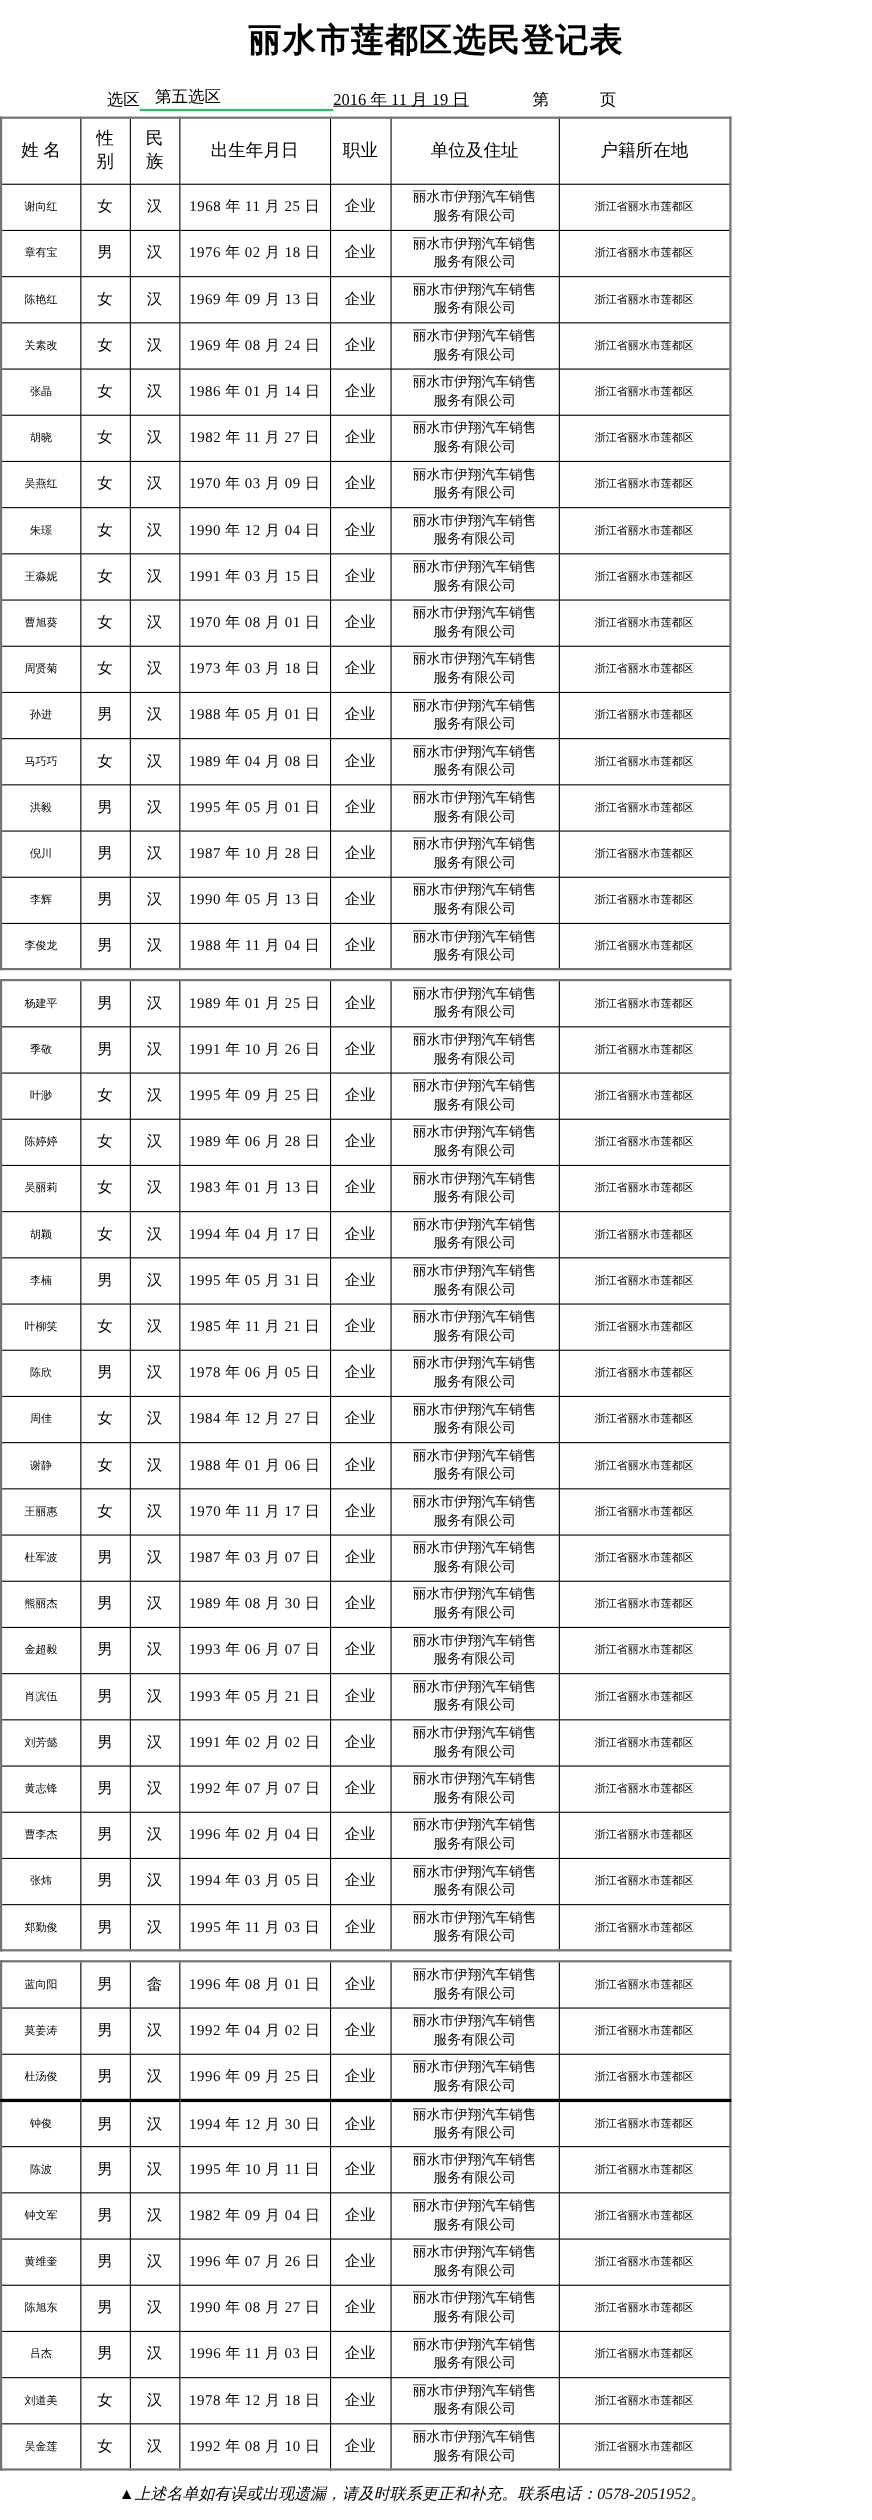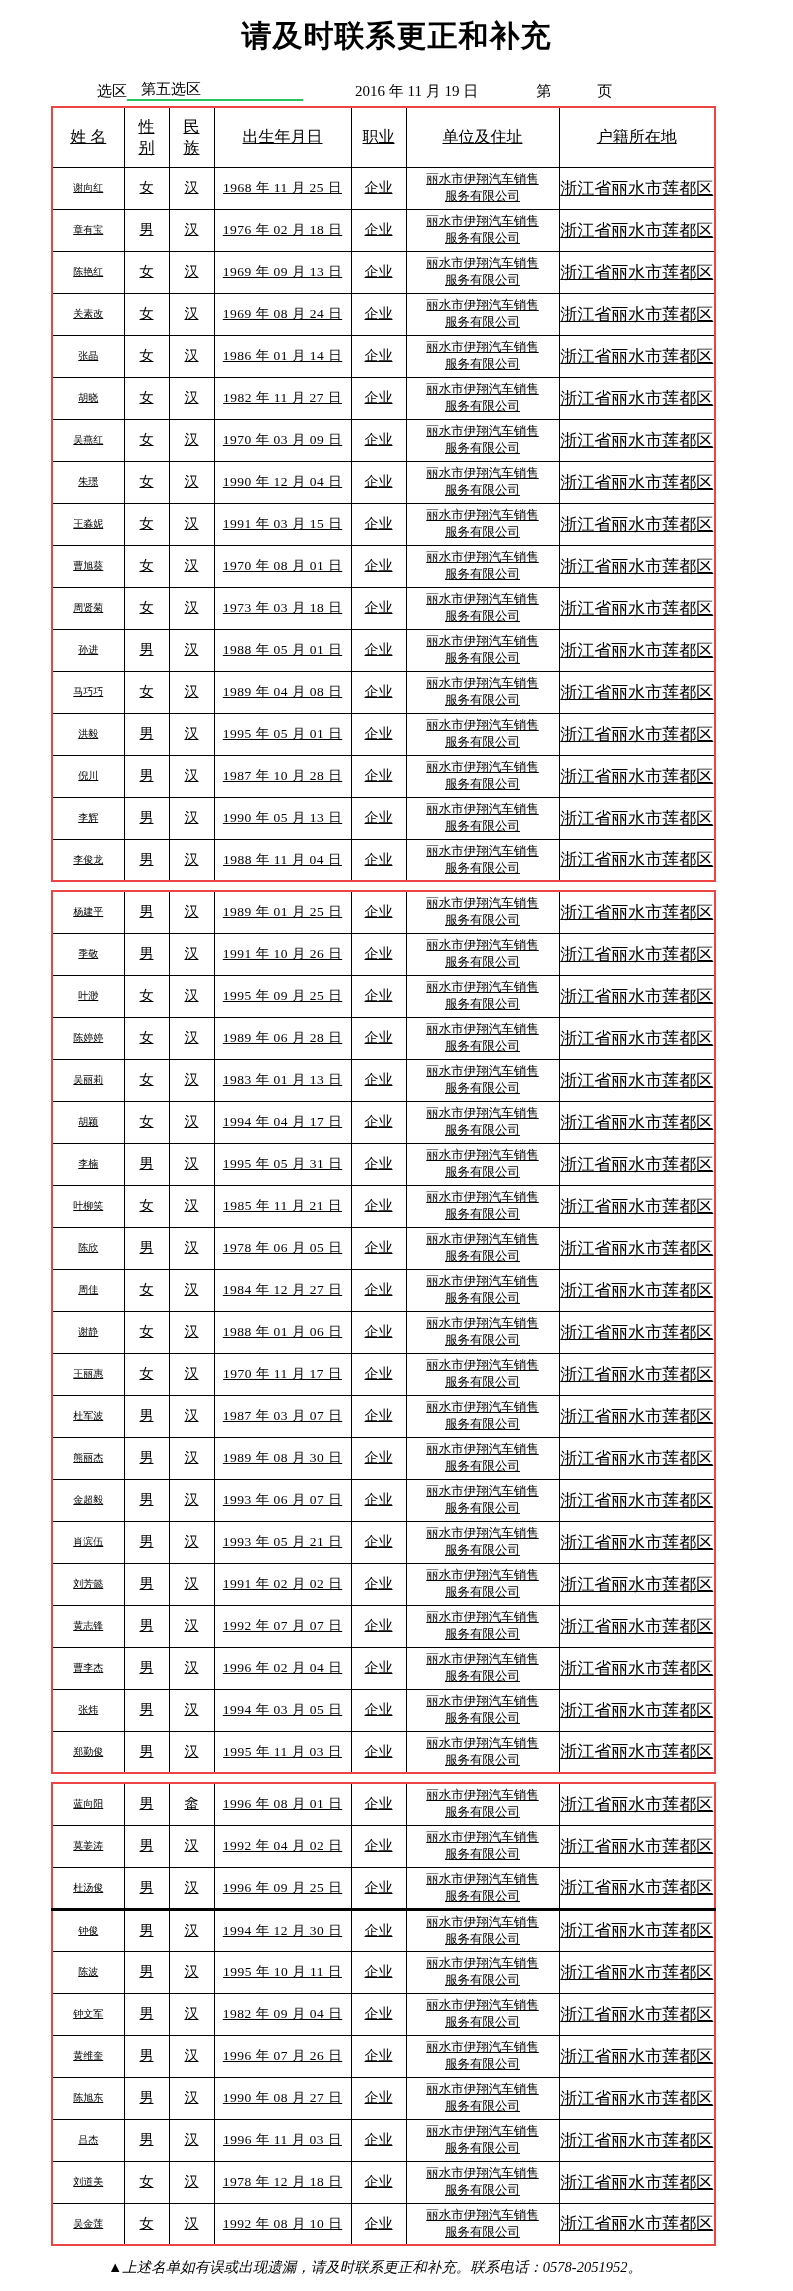--- a/index.html
+++ b/index.html
@@ -27,66 +27,64 @@
     line-height:20px;
   }
   .meta .district-label{margin-left:46px;}
   .meta .district-value{
     display:inline-block;
     width:176px;
     border-bottom:2px solid #22c55e;
     padding-left:14px;
     box-sizing:border-box;
   }
-  .meta .reg-date{margin-left:52px;}
+  .meta .reg-date{text-decoration:underline;}
   .meta .page-prefix{margin-left:58px;}
   .meta .page-suffix{margin-left:46px;}
 
   table.roster{
     border-collapse:collapse;
     table-layout:fixed;
     width:663px;
-    margin-left:51px;
-    border:2px solid #ef4444;
+    border:2px solid #737373;
     margin-bottom:8px;
-    text-decoration:underline;
   }
   table.roster:last-of-type{margin-bottom:0;padding-left:19px;}
   .roster th,.roster td{
     border:1px solid #000;
     text-align:center;
     vertical-align:middle;
     padding:0;
     overflow:hidden;
     font-weight:normal;
   }
   .roster thead tr{height:60px;}
   .roster thead th{font-size:16px;}
   .roster tbody tr{height:42px;}
   .c-name{font-size:10px;}
   .c-sm{font-size:14px;}
   .c-dob{font-size:13.5px;letter-spacing:0.5px;}
   .c-occ{font-size:14px;}
   .c-unit{font-size:12.5px;line-height:1.35;white-space:pre-line;}
-  .c-reg{font-size:17px;}
+  .c-reg{font-size:10px;}
   .th-stacked{white-space:pre-line;line-height:1.35;}
   tr.thick-bottom td{border-bottom:3px solid #000;}
 
   .footer-note{
     margin:12px 0 0 108px;
     font-size:14.5px;
     font-style:italic;
   }
 </style>
 </head>
 <body>
 
 <div class="page">
 
-  <h1 class="doc-title">请及时联系更正和补充</h1>
+  <h1 class="doc-title">丽水市莲都区选民登记表</h1>
 
   <div class="meta">
     <span class="district-label">选区</span>
     <span class="district-value">第五选区</span>
     <span class="reg-date">2016 年 11 月 19 日</span>
     <span class="page-prefix">第</span>
     <span class="page-suffix">页</span>
   </div>
 
   <table class="roster">

